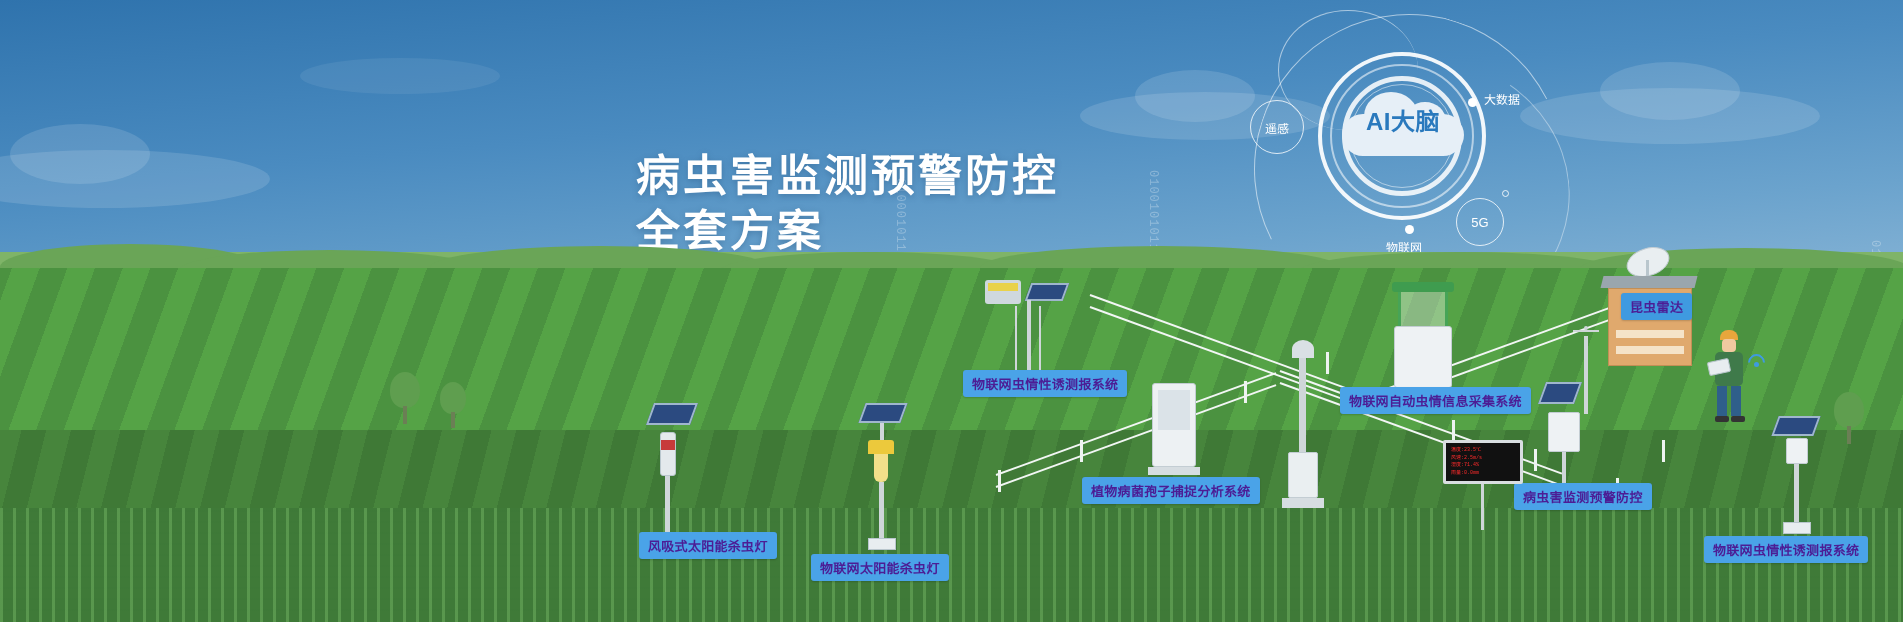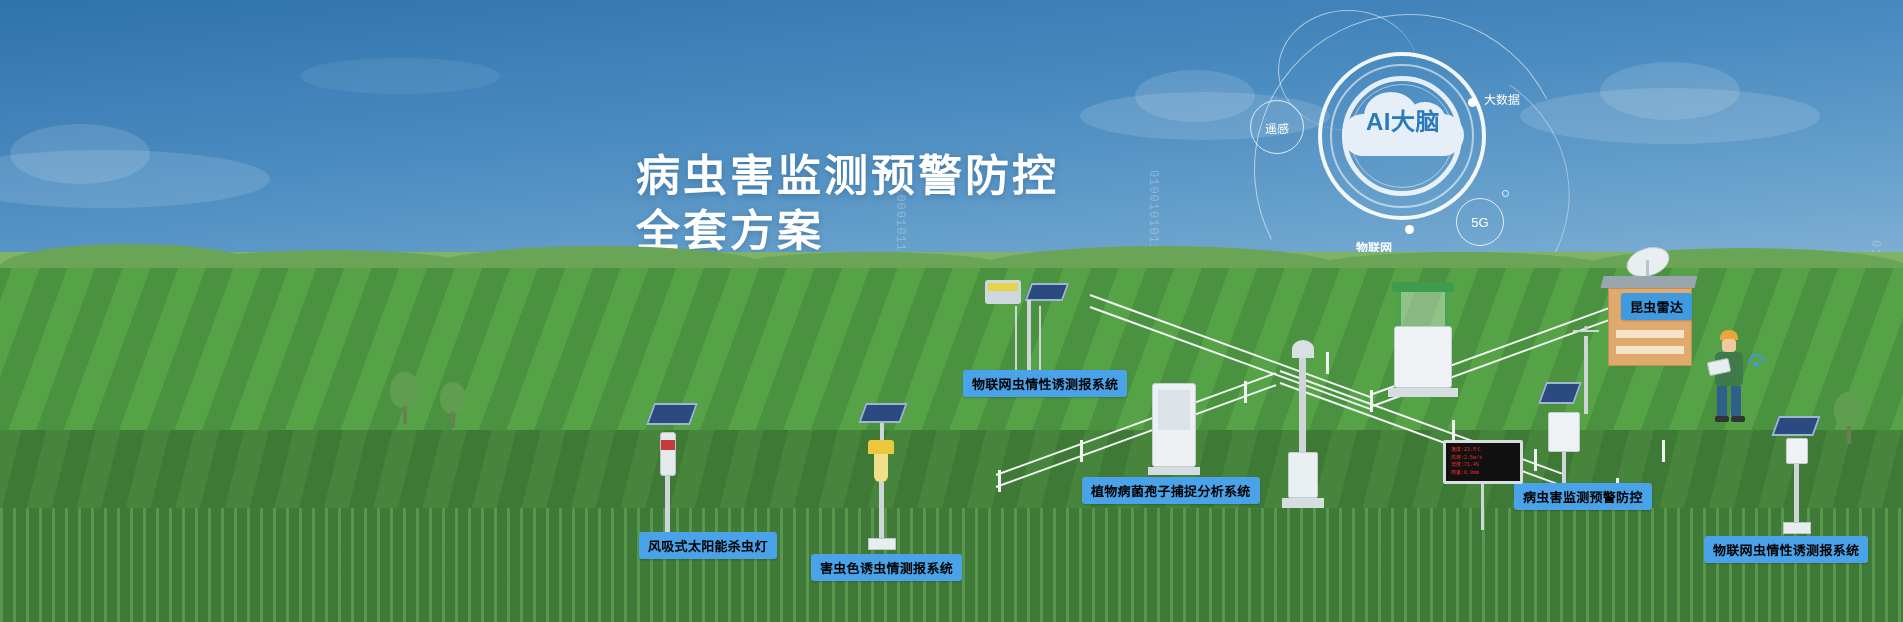--- a/index.html
+++ b/index.html
@@ -67,21 +67,21 @@
   .dot.d-bigdata { left:318px; top:78px; }
   .dot.d-iot     { left:255px; top:205px; }
   .dot.hollow { background:transparent; border:1.5px solid rgba(255,255,255,.85);
                 width:7px; height:7px; }
   .dot.h1 { left:-2px; top:235px; }
   .dot.h2 { left:140px; top:255px; }
   .dot.h3 { left:352px; top:170px; }
 
   .hub-label { position:absolute; color:#fff; font-size:12px; white-space:nowrap; }
   .lbl-bigdata { left:334px; top:70px; }
-  .lbl-iot     { left:206px; top:218px; width:76px; text-align:left;font-weight:bold; }
+  .lbl-iot     { left:216px; top:218px; width:76px; text-align:center; }
 
   .link { position:absolute; border-radius:50%; }
   .link.l1 { left:128px; top:-10px; width:140px; height:120px;
              border-left:1px solid rgba(255,255,255,.55);
              border-top:1px solid rgba(255,255,255,.55);
              border-right:none; border-bottom:none; }
 
   
   .ground-far { position:absolute; left:0; top:252px; width:1903px; height:80px;
                 background:#7fb468; }
@@ -107,21 +107,21 @@
   .fence-post { position:absolute; width:3px; background:#eef3f1; }
 
   
   .device { position:absolute; }
   .pole { position:absolute; background:#cfd6d9; }
   .solar { position:absolute; background:#2b4a80; border:2px solid #9fb6cd;
            transform:skewX(-20deg); }
   .lamp-body { position:absolute; background:#e8edf0; border:1px solid #b9c6cd; }
 
   
-  .tag { position:absolute; background:#4aa3e8; color:#000000; font-size:13px;
+  .tag { position:absolute; background:#4aa3e8; color:#4c1d95; font-size:13px;
          font-weight:bold; padding:4px 9px; border-radius:3px; white-space:nowrap;
          box-shadow:0 1px 2px rgba(0,0,0,.18); letter-spacing:.3px; }
   .tag.radar { background:#3f9ae0; }
 
   
   .led { position:absolute; left:1443px; top:440px; width:80px; height:44px;
          background:#111; border:3px solid #d9dee1; border-radius:2px;
          padding:4px 5px; }
   .led span { display:block; color:#ff2b2b; font-size:5px; line-height:7.5px;
               font-family:"Liberation Mono","DejaVu Sans Mono",monospace; white-space:nowrap; }
@@ -261,21 +261,21 @@
   <div class="tag" style="left:639px;top:532px;">风吸式太阳能杀虫灯</div>
 
   <div class="device">
     <div class="solar" style="left:862px;top:403px;width:42px;height:20px;"></div>
     <div class="pole" style="left:880px;top:423px;width:4px;height:22px;"></div>
     <div style="position:absolute;left:868px;top:440px;width:26px;height:14px;background:#ecc93c;border-radius:3px 3px 0 0;"></div>
     <div style="position:absolute;left:874px;top:454px;width:14px;height:28px;background:#f2df8a;border-radius:0 0 6px 6px;"></div>
     <div class="pole" style="left:879px;top:482px;width:5px;height:60px;"></div>
     <div class="lamp-body" style="left:868px;top:538px;width:28px;height:12px;"></div>
   </div>
-  <div class="tag" style="left:811px;top:554px;">害虫色诱虫情测报系统</div>
+  <div class="tag" style="left:811px;top:554px;">物联网太阳能杀虫灯</div>
 
   <div class="device">
     <div class="solar" style="left:1028px;top:283px;width:38px;height:18px;"></div>
     <div style="position:absolute;left:985px;top:280px;width:36px;height:24px;background:#cfd8de;border-radius:3px;"></div>
     <div style="position:absolute;left:988px;top:283px;width:30px;height:8px;background:#e9d24b;"></div>
     <div class="pole" style="left:1027px;top:300px;width:4px;height:76px;"></div>
     <div style="position:absolute;left:1015px;top:306px;width:26px;height:66px;border-left:2px solid #cfd6d9;border-right:2px solid #cfd6d9;"></div>
     <div class="lamp-body" style="left:1012px;top:374px;width:32px;height:10px;"></div>
   </div>
   <div class="tag" style="left:963px;top:370px;">物联网虫情性诱测报系统</div>
@@ -286,20 +286,21 @@
     <div style="position:absolute;left:1148px;top:467px;width:52px;height:8px;background:#d6dde1;"></div>
   </div>
   <div class="tag" style="left:1082px;top:477px;">植物病菌孢子捕捉分析系统</div>
 
   <div class="device">
     <div style="position:absolute;left:1392px;top:282px;width:62px;height:10px;background:#3f9c4f;border-radius:3px;"></div>
     <div style="position:absolute;left:1398px;top:292px;width:50px;height:34px;border-left:3px solid #47a457;border-right:3px solid #47a457;background:rgba(255,255,255,.35);"></div>
     <div style="position:absolute;left:1394px;top:326px;width:58px;height:62px;background:#eef2f4;border:1px solid #c3cdd3;border-radius:3px;"></div>
     <div style="position:absolute;left:1388px;top:388px;width:70px;height:9px;background:#d6dde1;"></div>
   </div>
+  <div class="tag" style="left:1340px;top:387px;">物联网自动虫情信息采集系统</div>
 
   <div class="device">
     <div style="position:absolute;left:1292px;top:340px;width:22px;height:18px;background:#d9e0e4;border-radius:50% 50% 0 0;"></div>
     <div class="pole" style="left:1299px;top:358px;width:7px;height:112px;"></div>
     <div style="position:absolute;left:1288px;top:452px;width:30px;height:46px;background:#eaeff1;border:1px solid #c3cdd3;border-radius:2px;"></div>
     <div style="position:absolute;left:1282px;top:498px;width:42px;height:10px;background:#d6dde1;"></div>
   </div>
 
   <div class="device">
     <div style="position:absolute;left:1573px;top:326px;width:26px;height:10px;">

